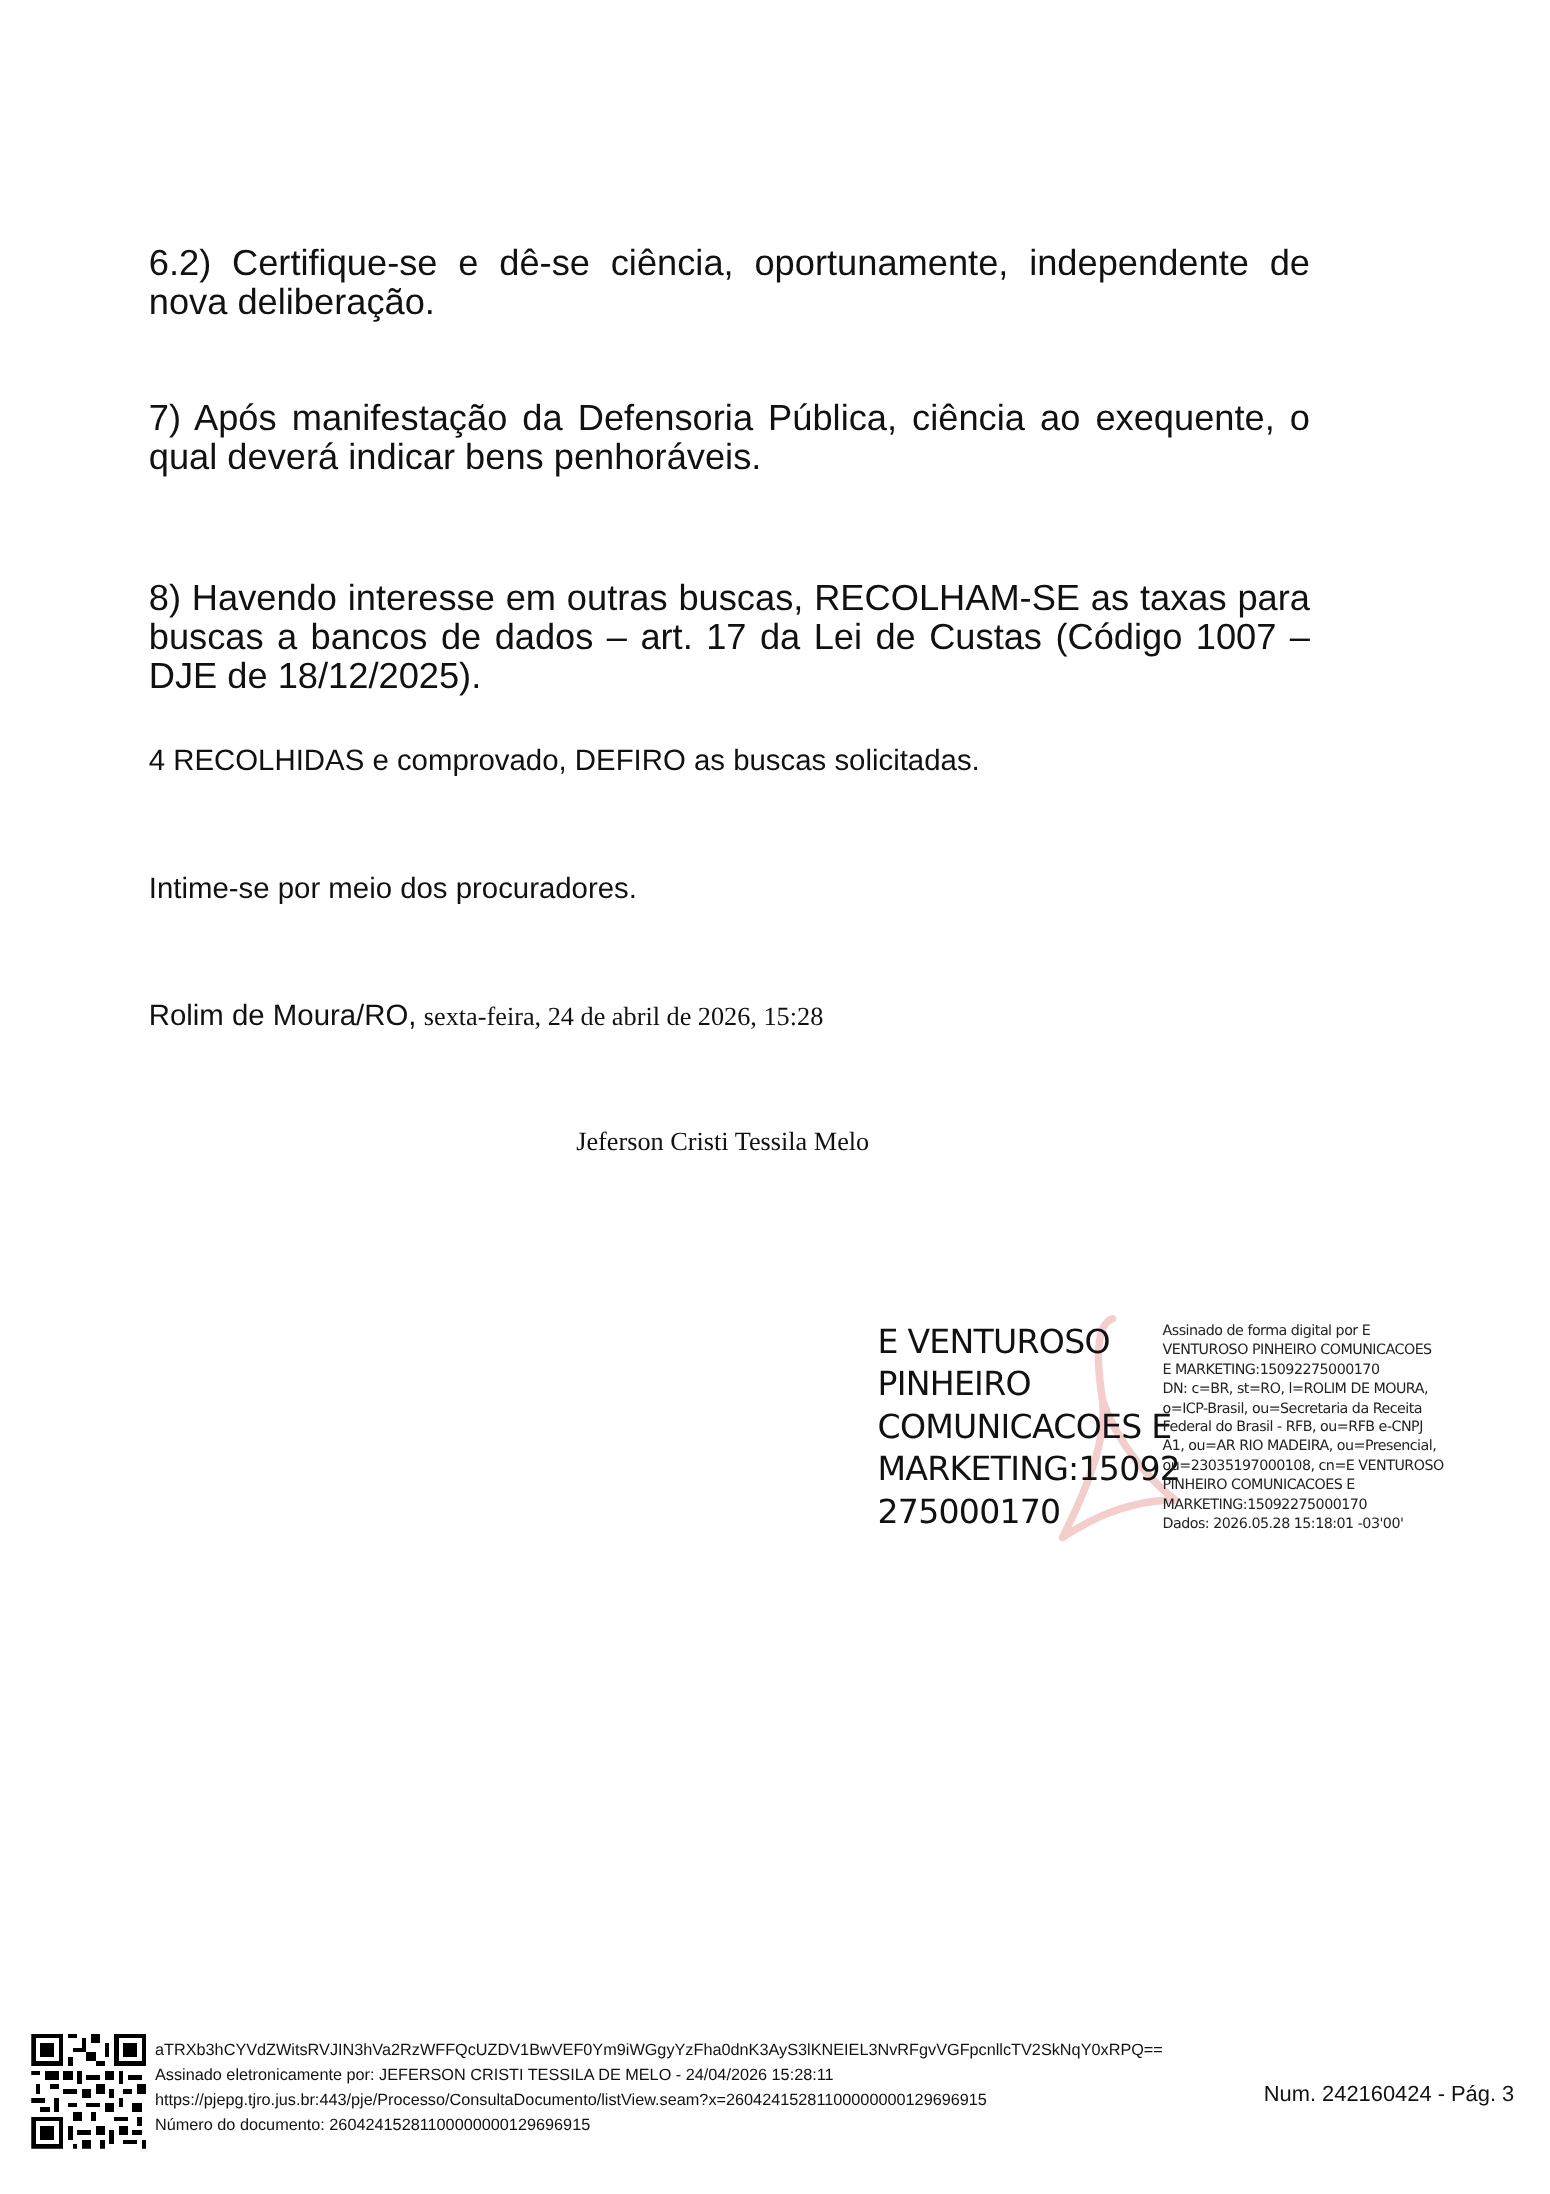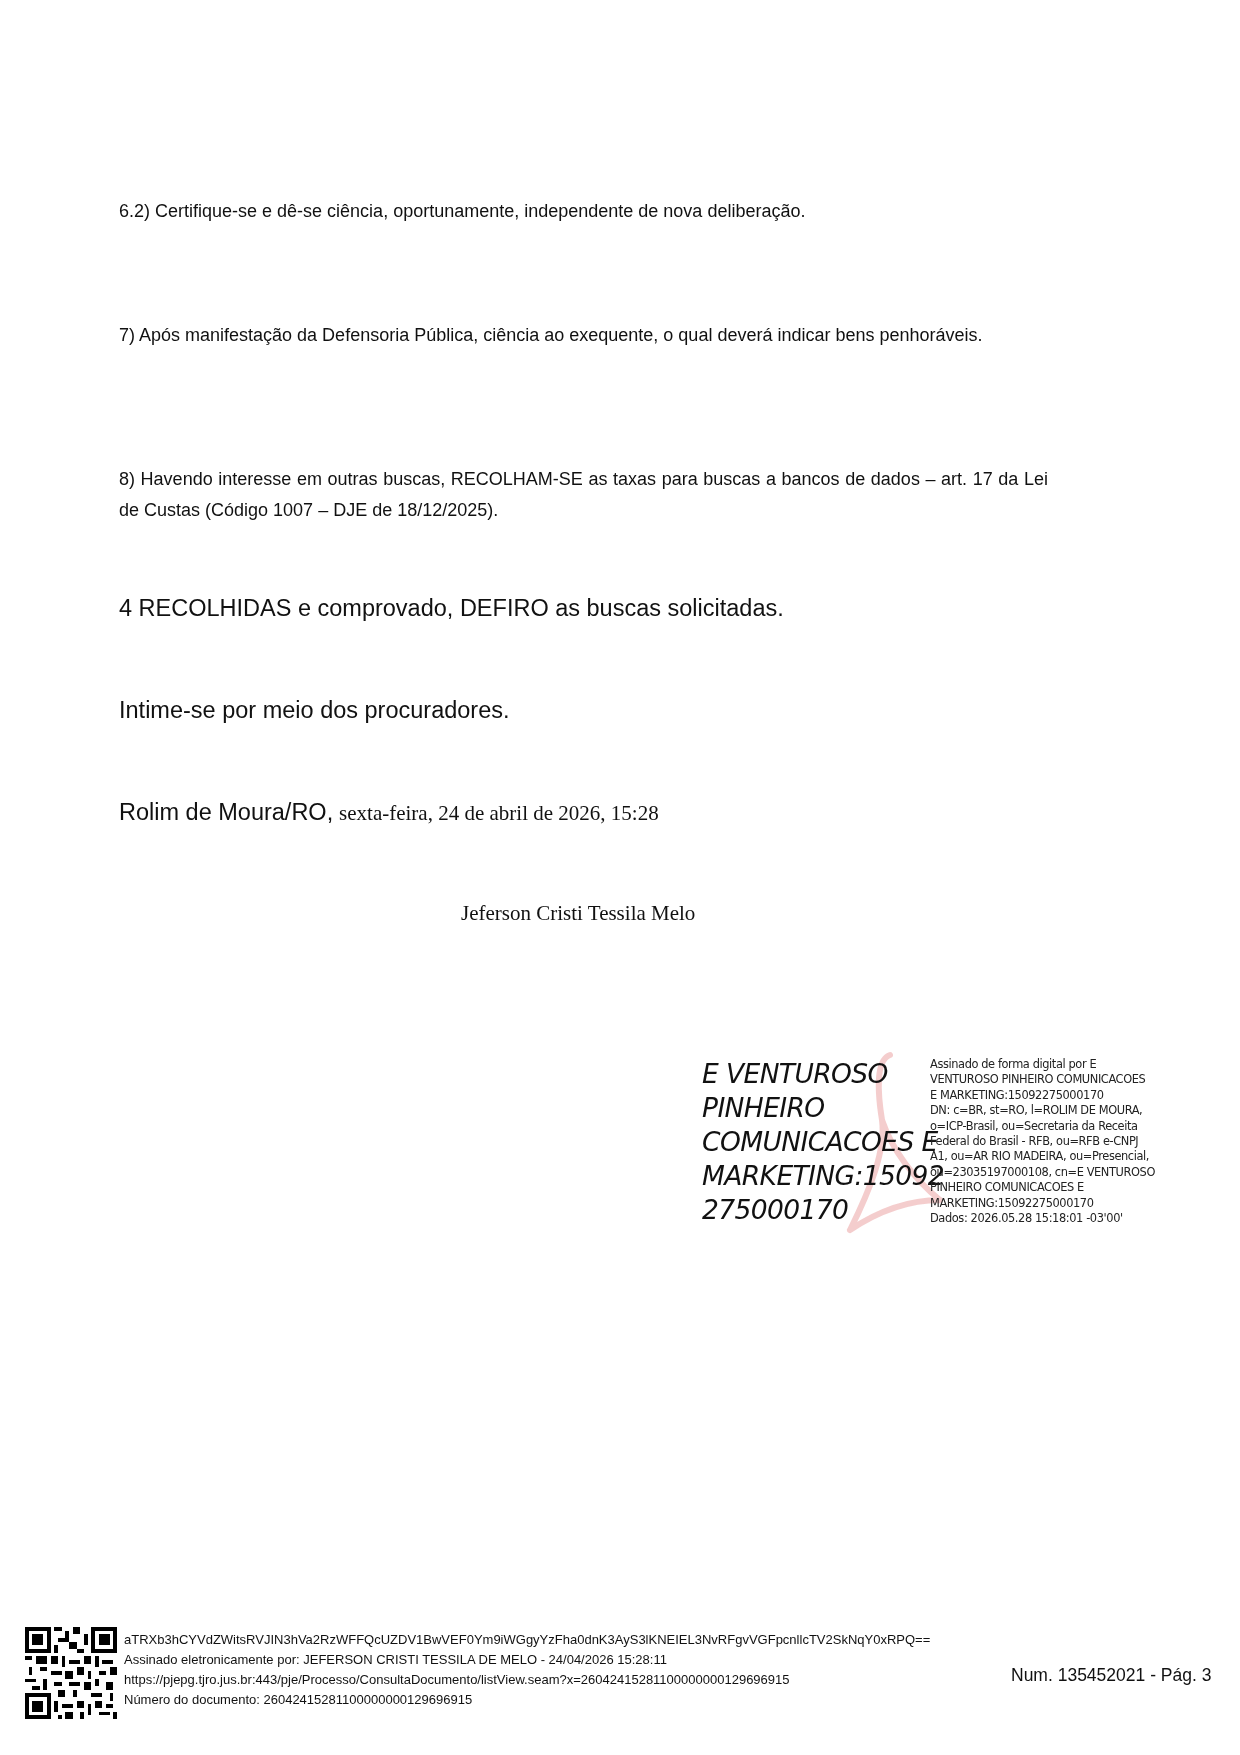--- a/index.html
+++ b/index.html
@@ -1,22 +1,22 @@
 <!DOCTYPE html>
 <html><head>
 <meta charset="utf-8">
 <style>
   html, body { margin: 0; padding: 0; background: #ffffff; }
   body { width: 1240px; height: 1755px; position: relative; overflow: hidden; color: #111; }
   .sans { font-family: "Liberation Sans", sans-serif; }
   .serif { font-family: "Liberation Serif", serif; }
-  .para { position: absolute; left: 119px; width: 929px; font-size: 18px; line-height: 31px; text-align: justify; text-align-last: left; }
+  .para { position: absolute; left: 119px; width: 929px; font-size: 29px; line-height: 31px; text-align: justify; text-align-last: left; }
   .line { position: absolute; left: 119px; font-size: 23.5px; white-space: nowrap; }
   .sig-name { position: absolute; left: 461px; top: 901px; font-size: 21px; }
-  .cert-name { position: absolute; left: 702px; top: 1057px; font-size: 26.5px; line-height: 34px; color: #111; font-family: "DejaVu Sans", sans-serif; letter-spacing: -0.6px; font-style: italic; }
+  .cert-name { position: absolute; left: 702px; top: 1057px; font-size: 26.5px; line-height: 34px; color: #111; font-family: "DejaVu Sans", sans-serif; letter-spacing: -0.6px; }
   .cert-name div { white-space: nowrap; }
   .cert-details { position: absolute; left: 930px; top: 1057px; font-size: 11.4px; line-height: 15.4px; color: #222; font-family: "DejaVu Sans", sans-serif; letter-spacing: -0.4px; }
   .cert-details div { white-space: nowrap; }
   .acrobat-mark { position: absolute; left: 830px; top: 1050px; width: 120px; height: 190px; }
   .footer-qr { position: absolute; left: 25px; top: 1627px; width: 92px; height: 92px; }
   .footer-text { position: absolute; left: 124px; top: 1630px; font-size: 13px; line-height: 20px; color: #111; }
   .footer-text div { white-space: nowrap; }
   .footer-page { position: absolute; left: 1011px; top: 1665px; font-size: 17.5px; color: #111; white-space: nowrap; }
 </style>
 </head>
@@ -125,15 +125,15 @@
     </g>
   </svg>
 
   <div class="footer-text sans">
     <div>aTRXb3hCYVdZWitsRVJIN3hVa2RzWFFQcUZDV1BwVEF0Ym9iWGgyYzFha0dnK3AyS3lKNEIEL3NvRFgvVGFpcnllcTV2SkNqY0xRPQ==</div>
     <div>Assinado eletronicamente por: JEFERSON CRISTI TESSILA DE MELO - 24/04/2026 15:28:11</div>
     <div>https://pjepg.tjro.jus.br:443/pje/Processo/ConsultaDocumento/listView.seam?x=26042415281100000000129696915</div>
     <div>Número do documento: 26042415281100000000129696915</div>
   </div>
 
-  <div class="footer-page sans">Num. 135452021 - Pág. 3</div>
+  <div class="footer-page sans">Num. 242160424 - Pág. 3</div>
 
 </div>
 
 </body></html>

